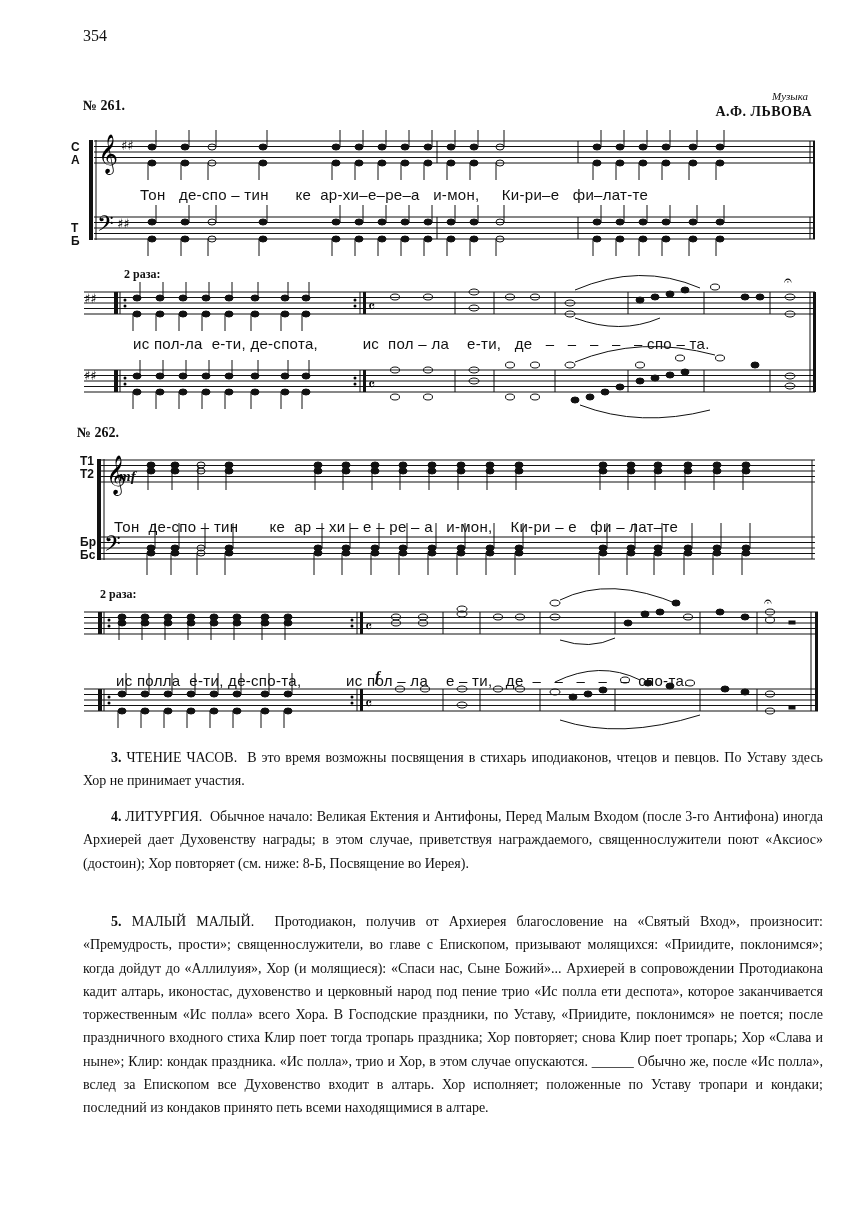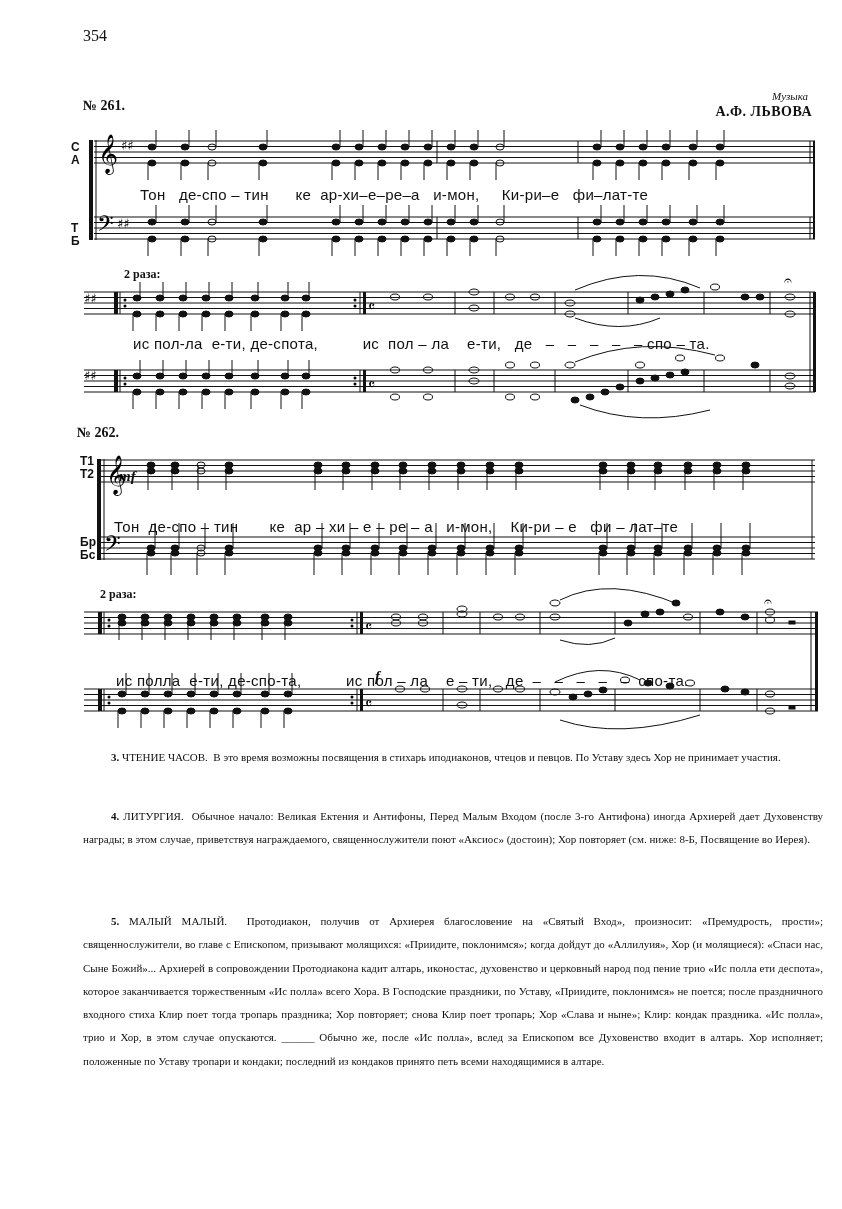--- a/index.html
+++ b/index.html
@@ -10,21 +10,21 @@
                  font-family:"Liberation Serif", serif; }
   .piece-number { font-size:14px; font-weight:bold; font-family:"Liberation Serif", serif; }
   .composer { right:30px; top:90px; text-align:right; font-family:"Liberation Serif", serif; }
   .composer .lbl { font-style:italic; font-size:11px; display:block; margin-right:4px; }
   .composer .name { font-weight:bold; font-size:14px; letter-spacing:0.5px; }
   .voice-label { font-size:12px; font-weight:bold; line-height:13px; font-family:"Liberation Sans", sans-serif; }
   .repeat-mark { font-size:12px; font-weight:bold; font-family:Liberation Serif, serif; }
   .lyrics { font-size:15px; font-family:"Liberation Sans", sans-serif; letter-spacing:0.3px;
             white-space:pre;text-align:right; }
   svg.system { position:absolute; left:0; }
-  .text-block { left:83px; width:740px; font-family:"Liberation Serif", serif; font-size:11px;
+  .text-block { left:83px; width:740px; font-family:"Liberation Serif", serif; font-size:14px;
                 line-height:23.3px; text-align:justify; }
   .text-block p { margin:0; text-indent:0; }
   .indent { display:inline-block; width:28px; }
   .sec-num { font-weight:bold; }
   .dyn { font-style:italic; font-weight:bold; font-family:"Liberation Serif", serif; font-size:15px;margin-top:28px; }
 </style>
 </head>
 <body>
 
 <div class="abs page-number">354</div>

